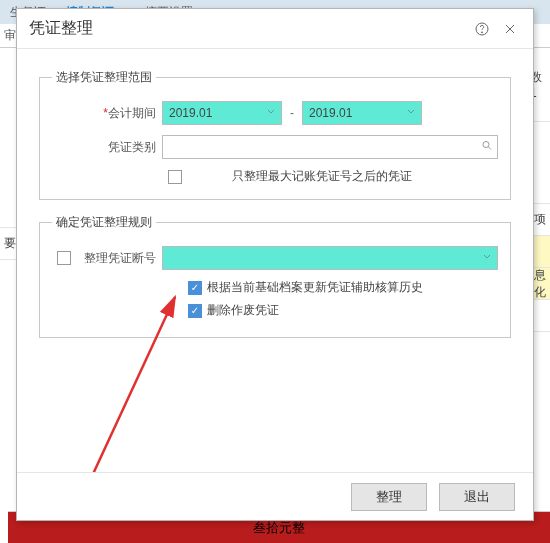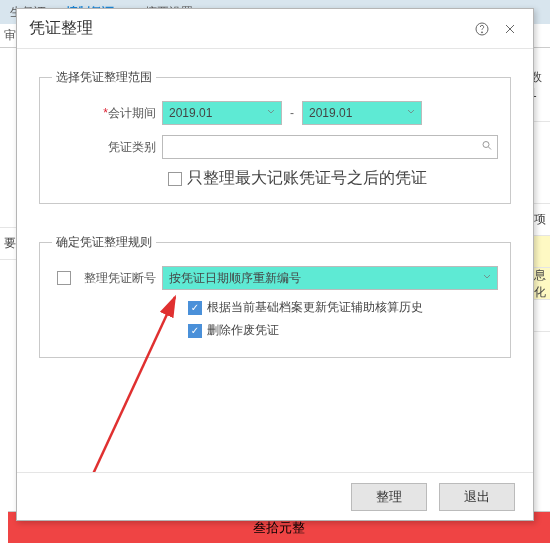--- a/index.html
+++ b/index.html
@@ -9,54 +9,54 @@
   .bg-tab { padding: 0 10px; color: #555; position: relative; }
   .bg-tab.active { color: #1e87d6; font-weight: bold; }
   .bg-tab .x { margin-left: 4px; color: #888; }
 
   .bg-row { display: flex; height: 24px; border-bottom: 1px solid #ccc; font-size: 12px; align-items: center; background: #fff; }
   .bg-side { position: absolute; top: 48px; bottom: 0; width: 20px; background: #fff; }
   .bg-left { left: 0; }
   .bg-right { right: 0; }
   .bg-side-cell { height: 32px; border-bottom: 1px solid #e5e5e5; display:flex; align-items:center; justify-content:center; font-size:12px; color:#444;}
   .bg-side-yellow { background: #fef9c3; text-align: center; }
-  .bg-bottom { position: absolute; left: 8px; right: 0; bottom: 0; height: 32px; background: #ef4444; border-top: 1px solid #ccc; display:flex; align-items:center; justify-content:center; font-size:13px; }
+  .bg-bottom { position: absolute; left: 8px; right: 0; bottom: 0; height: 32px; background: #b91c1c; border-top: 1px solid #ccc; display:flex; align-items:center; justify-content:center; font-size:13px; }
 
   .dialog {
     position: absolute; left: 16px; top: 8px; right: 16px; bottom: 22px;
     background: #fff; border: 1px solid #b5b5b5; box-shadow: 2px 2px 6px rgba(0,0,0,0.2);
     display: flex; flex-direction: column;
   }
   .dlg-head { display: flex; align-items: center; height: 40px; padding: 8px 12px; border-bottom: 1px solid #e5e5e5; }
   .dlg-title { font-size: 16px; color: #333; flex: 1; }
   .dlg-icon { width: 22px; height: 22px; display:flex; align-items:center; justify-content:center; color:#666; cursor:pointer; margin-left:6px; }
   .dlg-icon svg { width: 16px; height: 16px; stroke: currentColor; fill: none; stroke-width: 1.5; }
 
   .dlg-body { flex: 1; padding: 20px 22px 10px 22px; overflow: hidden; position: relative; }
 
   fieldset {
-    border: 1px solid #c9c9c9; margin: 0 0 30px 0; padding: 14px 12px 12px 12px;
+    border: 1px solid #c9c9c9; margin: 0 0 14px 0; padding: 14px 12px 12px 12px;
     position: relative; font-size: 12px; color: #444;
   }
   fieldset legend { padding: 0 4px; font-size: 12px; color: #444; }
 
   .form-row { display: flex; align-items: center; margin-bottom: 8px; min-height: 26px; }
   .form-label { width: 110px; text-align: right; padding-right: 6px; color: #555; }
   .req { color: #d23; }
   .sel {
     flex: 0 0 120px; height: 24px; border: 1px solid #bbb; background: #5eead4;
     display: flex; align-items: center; padding: 0 6px; font-size: 12px; position: relative;
   }
   .sel .caret { position: absolute; right: 4px; top: 50%; transform: translateY(-50%); }
   .sel-wide { flex: 1; }
   .dash { margin: 0 8px; color: #666; }
   .input-wide { flex: 1; height: 24px; border: 1px solid #bbb; background: #fff; position: relative; }
   .input-wide .search-i { position: absolute; right: 4px; top: 50%; transform: translateY(-50%); color:#777; }
 
-  .chk-row { display: flex; align-items: center; margin: 4px 0 2px 116px; font-size: 16px; color: #444; }
+  .chk-row { display: flex; align-items: center; margin: 4px 0 2px 116px; font-size: 12px; color: #444; gap: 45px; }
   .chk-row2 { margin-left: 20px; display:flex; align-items:center; font-size:12px; color:#444; margin-bottom:6px;}
   .chk {
     width: 14px; height: 14px; border: 1px solid #999; background: #fff; margin-right: 5px;
     display:inline-flex; align-items:center; justify-content:center; flex-shrink:0;
   }
   .chk.checked { background: #4a90d9; border-color:#4a90d9; }
   .chk.checked::after { content:"✓"; color:#fff; font-size:10px; line-height:1; }
 
   .rule-check-col { width: 28px; display:flex; justify-content:center; }
   .rule-label { width: 82px; text-align:right; padding-right:6px; color:#555; }
@@ -152,21 +152,20 @@
 
     <fieldset>
       <legend>确定凭证整理规则</legend>
 
       <div class="form-row">
         <span class="rule-check-col">
             <span class="chk"></span>
           </span>
         <span class="rule-label">整理凭证断号</span>
         <div class="sel sel-wide">
-          <span>按凭证日期顺序重新编号</span>
           <span class="caret"><svg viewBox="0 0 24 24">
                 <path d="M6 9l6 6 6-6"></path>
               </svg></span>
         </div>
       </div>
 
       <div style="margin-left:116px;">
         <div class="chk-row2">
           <span class="chk checked"></span>
           <span>根据当前基础档案更新凭证辅助核算历史</span>

